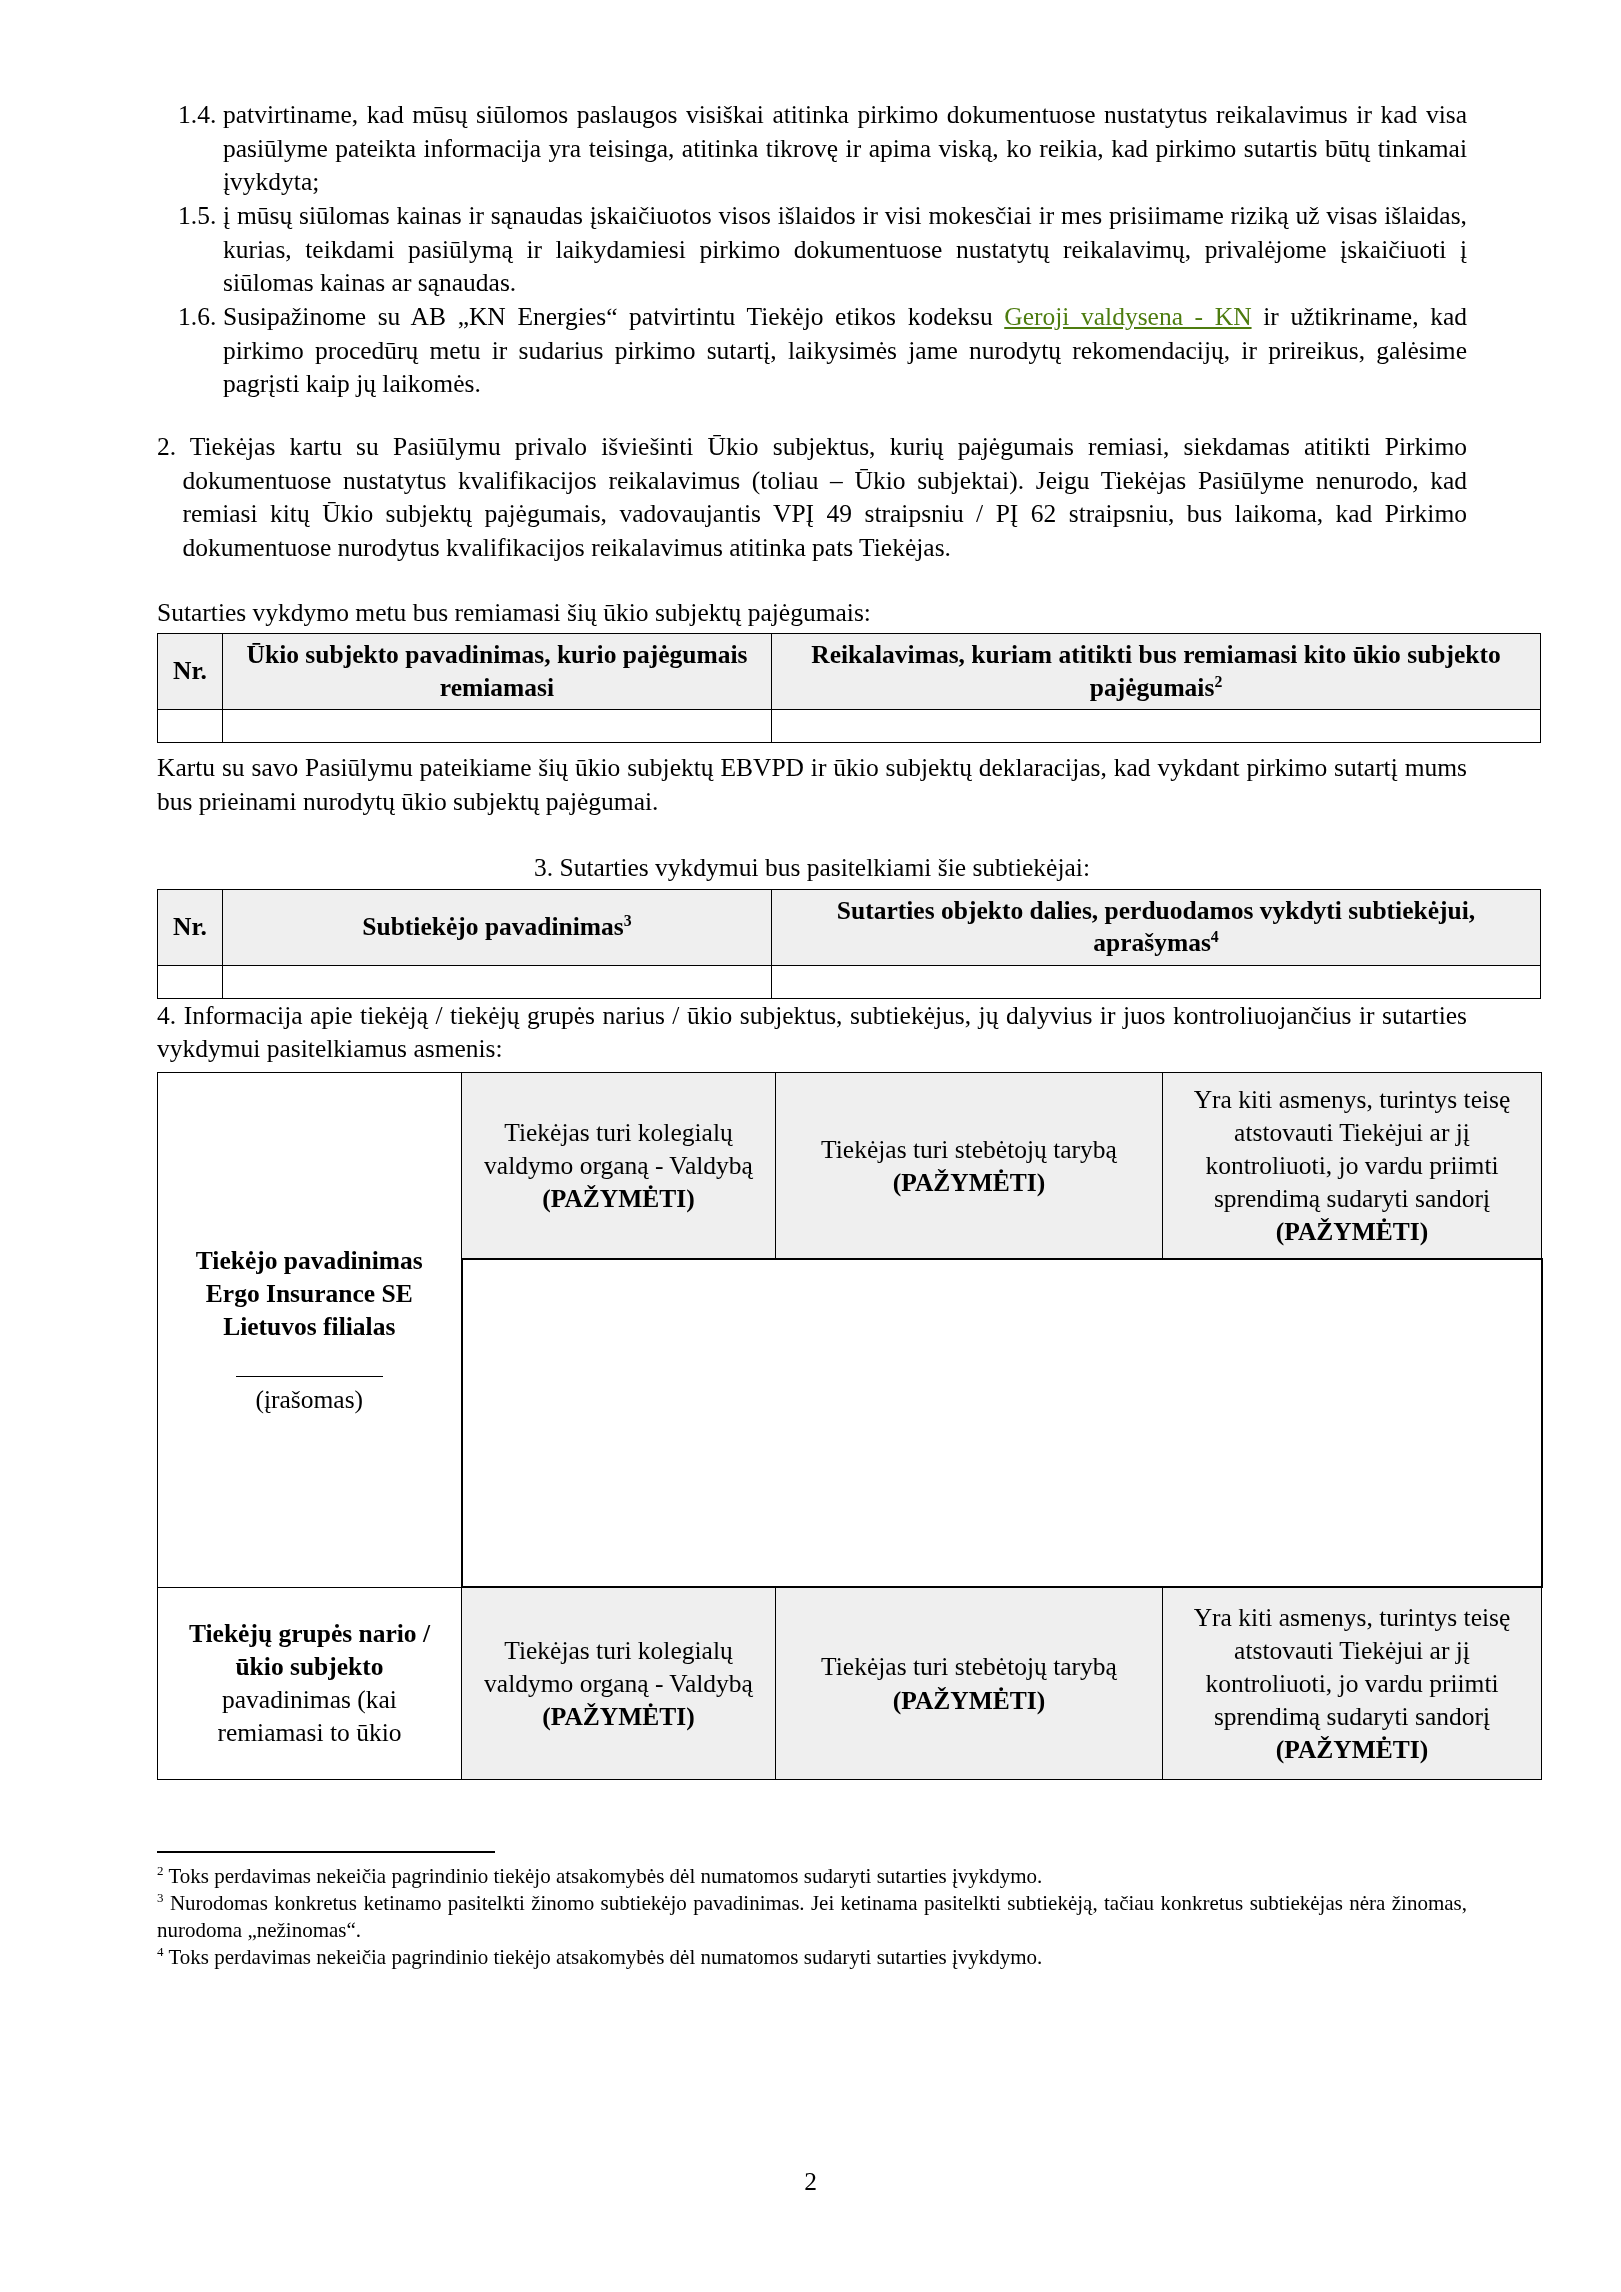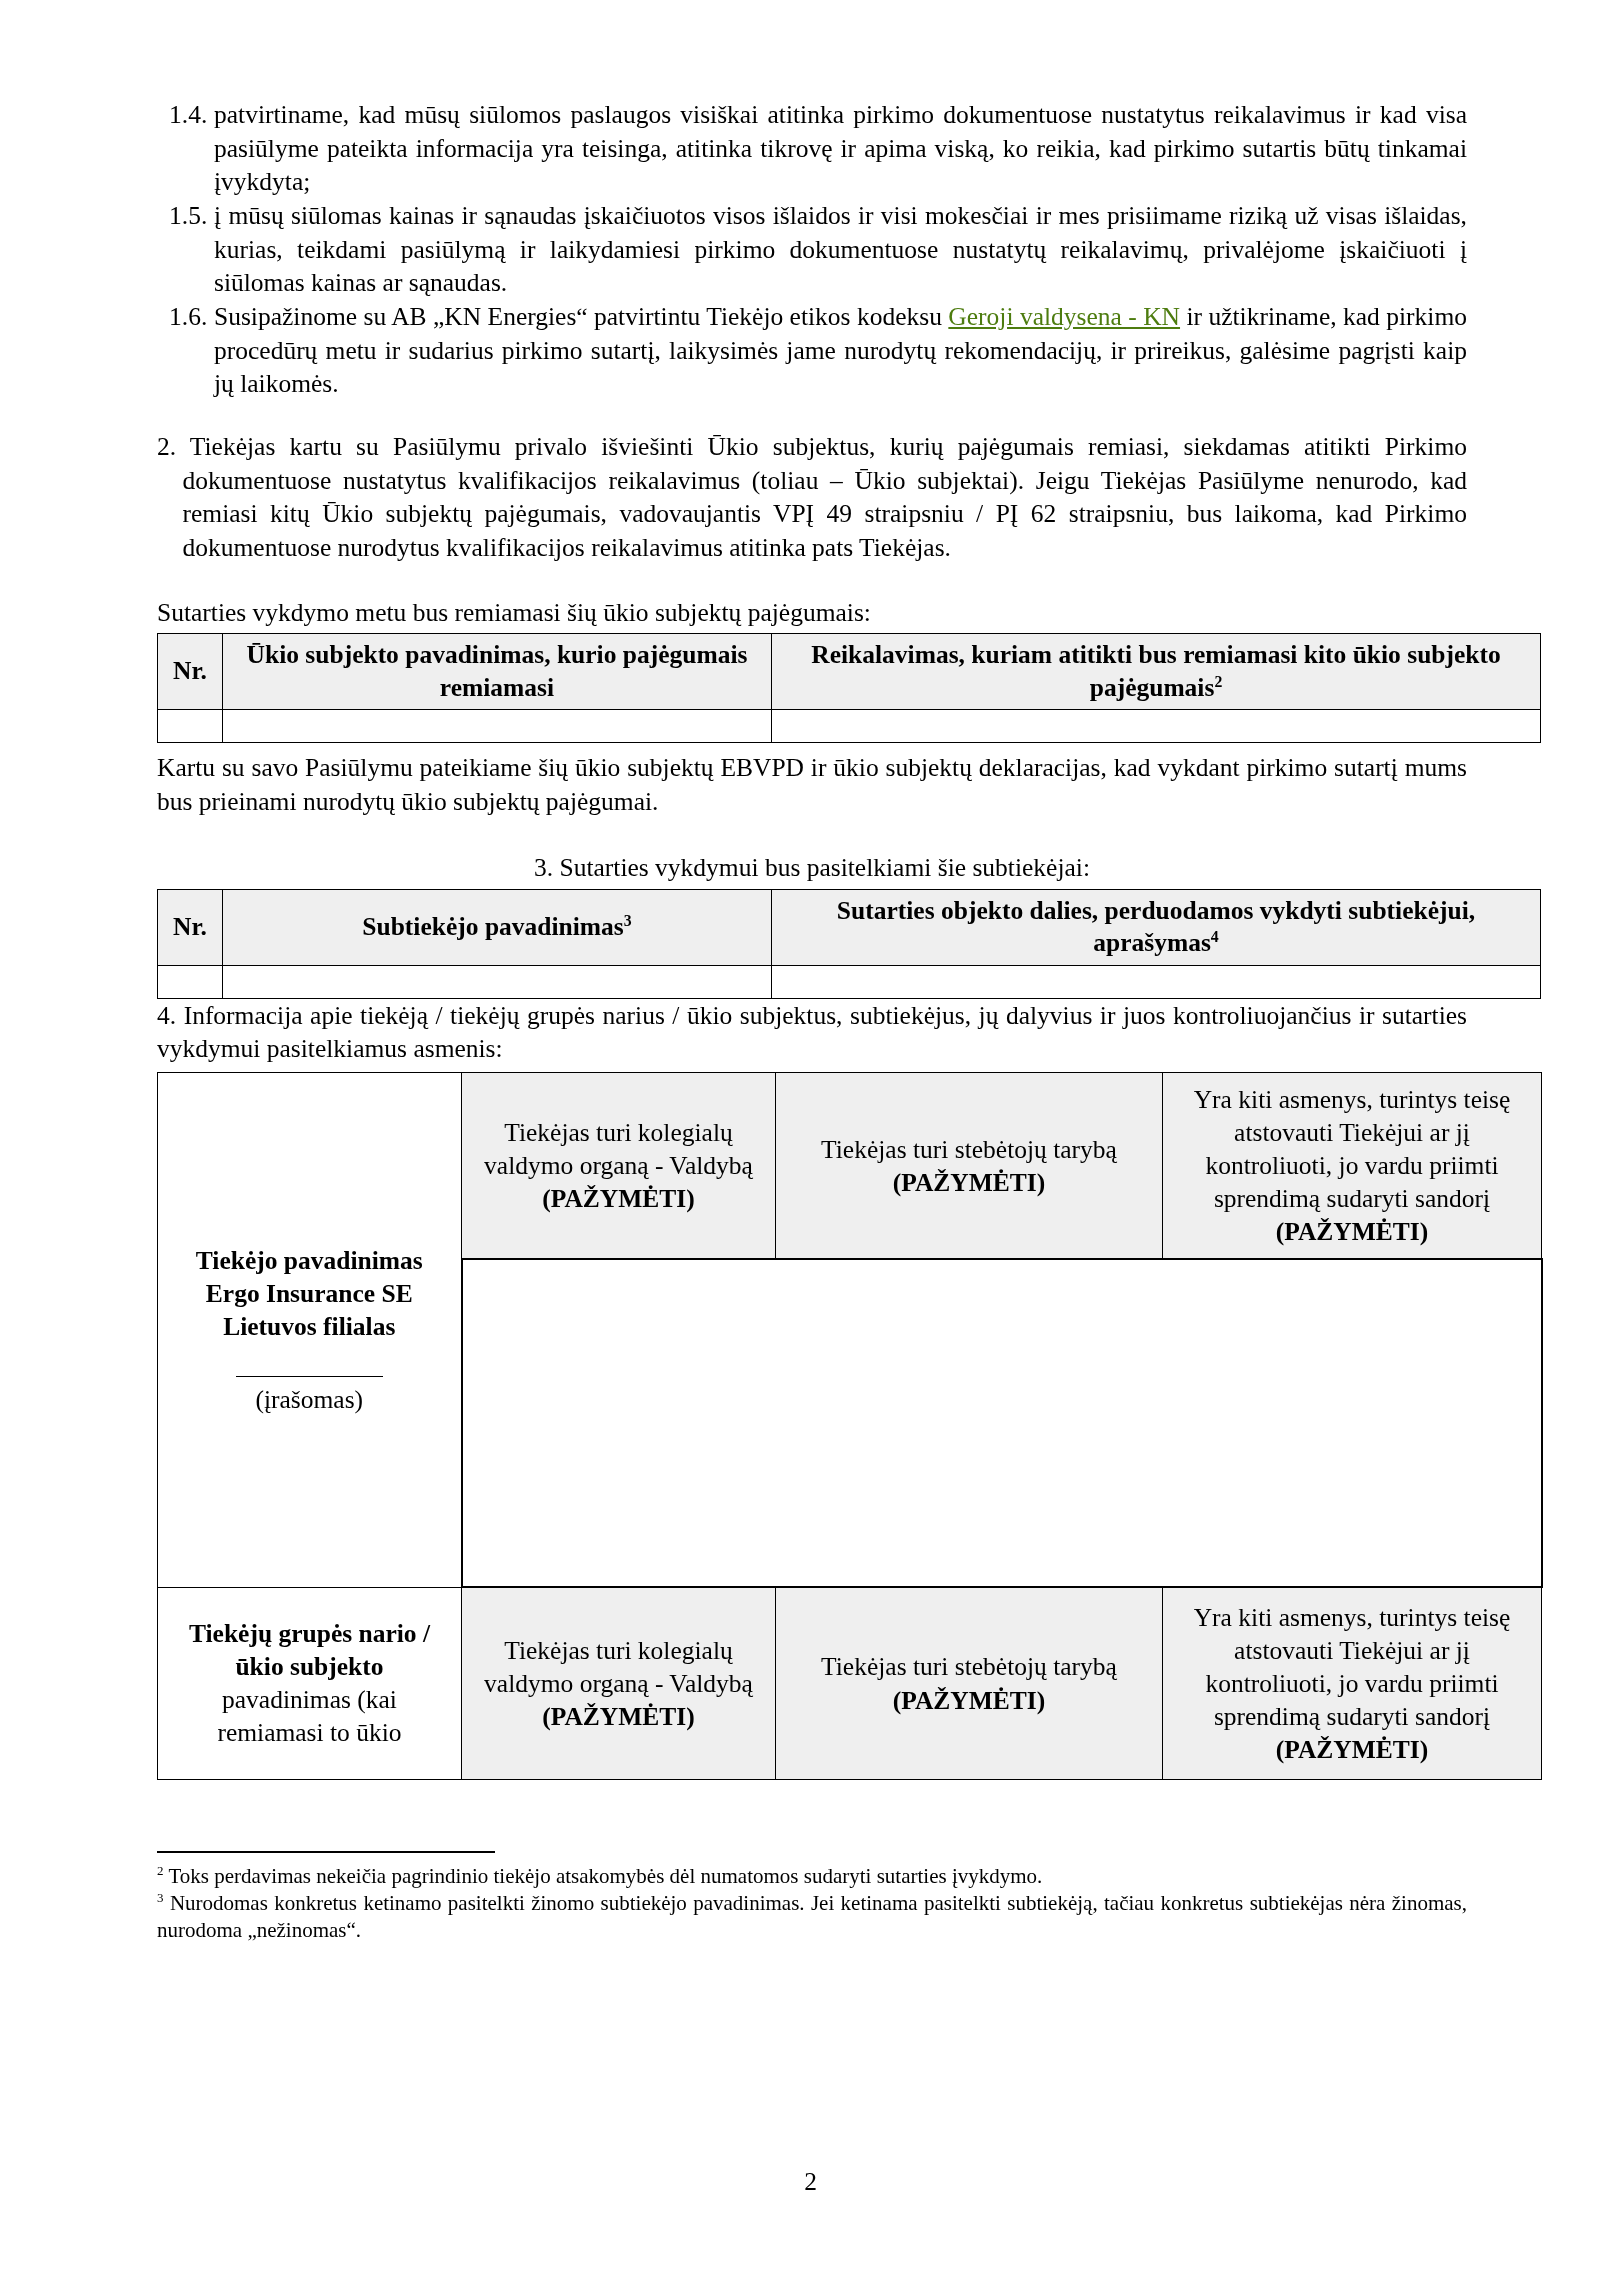--- a/index.html
+++ b/index.html
@@ -8,21 +8,21 @@
     width:1621px; height:2293px;
     font-family:"Liberation Serif","DejaVu Serif",serif;
     font-size:25.5px; color:#000;
     position:relative;
   }
   .page { position:relative; height:2293px; padding:98px 154px 0 157px; }
 
   .para { text-align:justify; line-height:1.32; }
 
   .intro { margin-bottom:29px; }
-  .list-item { display:flex; margin-left:12px;justify-content:flex-end; }
+  .list-item { display:flex; margin-left:21px;justify-content:flex-end; }
   .list-item .num { flex:0 0 45px; line-height:1.32; }
   .list-item .txt { flex:1; text-align:justify; line-height:1.32; }
 
   .hang { padding-left:25.5px; text-indent:-25.5px; }
   .section-2 { margin-bottom:31px; }
 
   .u { }
   .b { font-weight:bold; }
 
   a.doclink { color:#4d7c0f; text-decoration:underline; cursor:pointer; }
@@ -163,18 +163,19 @@
         <div class="b">(PAŽYMĖTI)</div>
       </td>
     </tr>
   </tbody>
     </table>
 
   <div class="footnotes">
     <div class="fn-sep"></div>
     <p class="fn"><sup>2</sup> <span>Toks perdavimas nekeičia pagrindinio tiekėjo atsakomybės dėl numatomos sudaryti sutarties įvykdymo.</span></p>
     <p class="fn"><sup>3</sup> <span>Nurodomas konkretus ketinamo pasitelkti žinomo subtiekėjo pavadinimas. Jei ketinama pasitelkti subtiekėją, tačiau konkretus subtiekėjas nėra žinomas, nurodoma „nežinomas“.</span></p>
+    <p class="fn"><sup>4</sup> <span>Toks perdavimas nekeičia pagrindinio tiekėjo atsakomybės dėl numatomos sudaryti sutarties įvykdymo.</span></p>
   </div>
 
   <div class="page-number">2</div>
 
 </div>
 
 
 </body></html>

